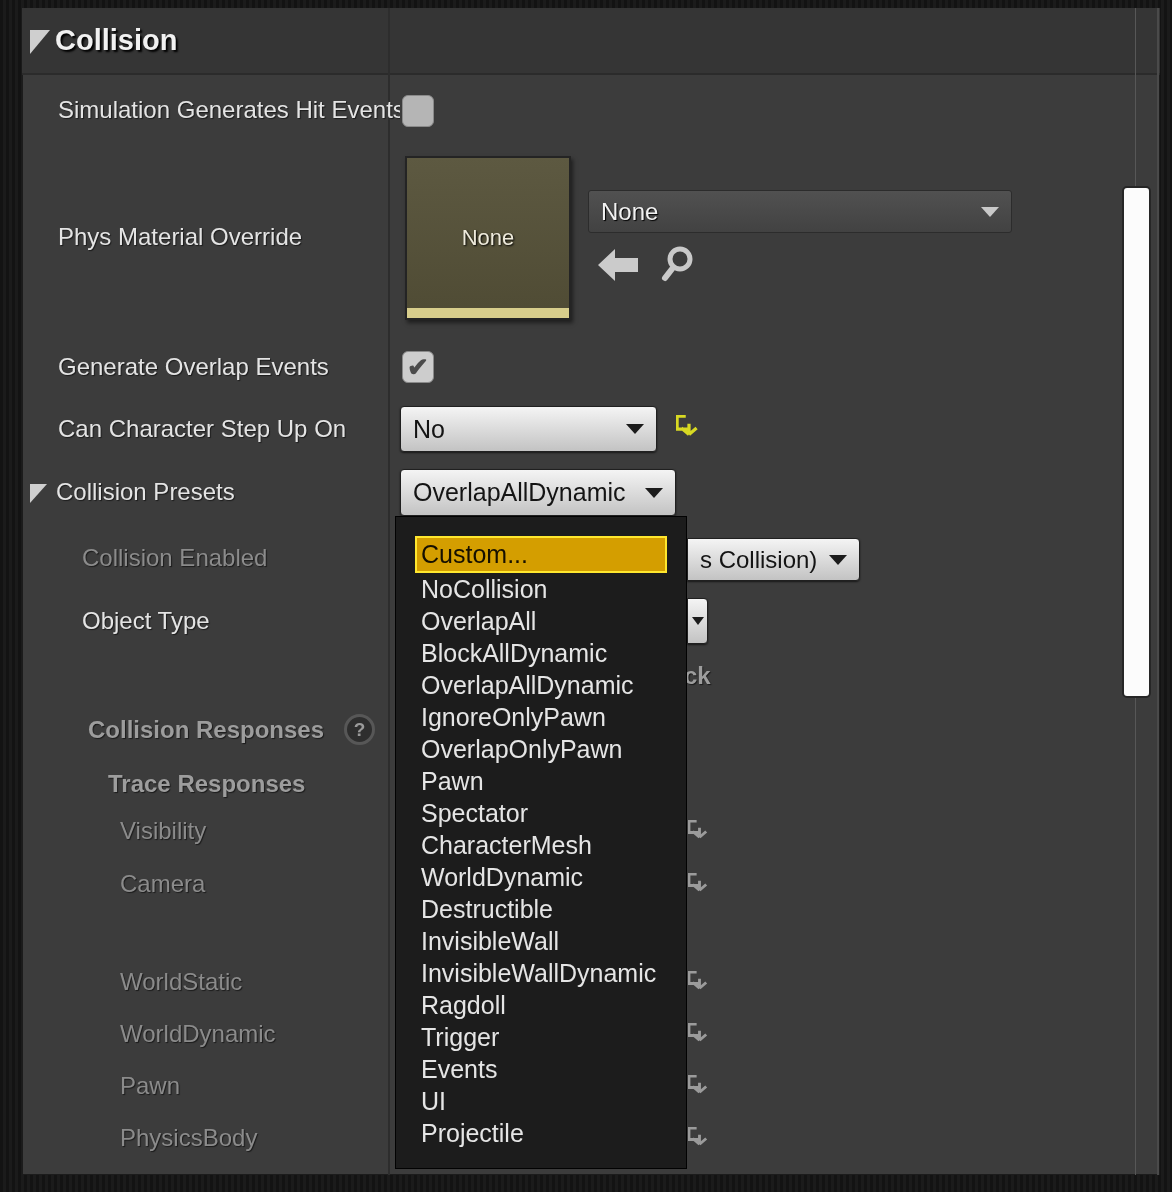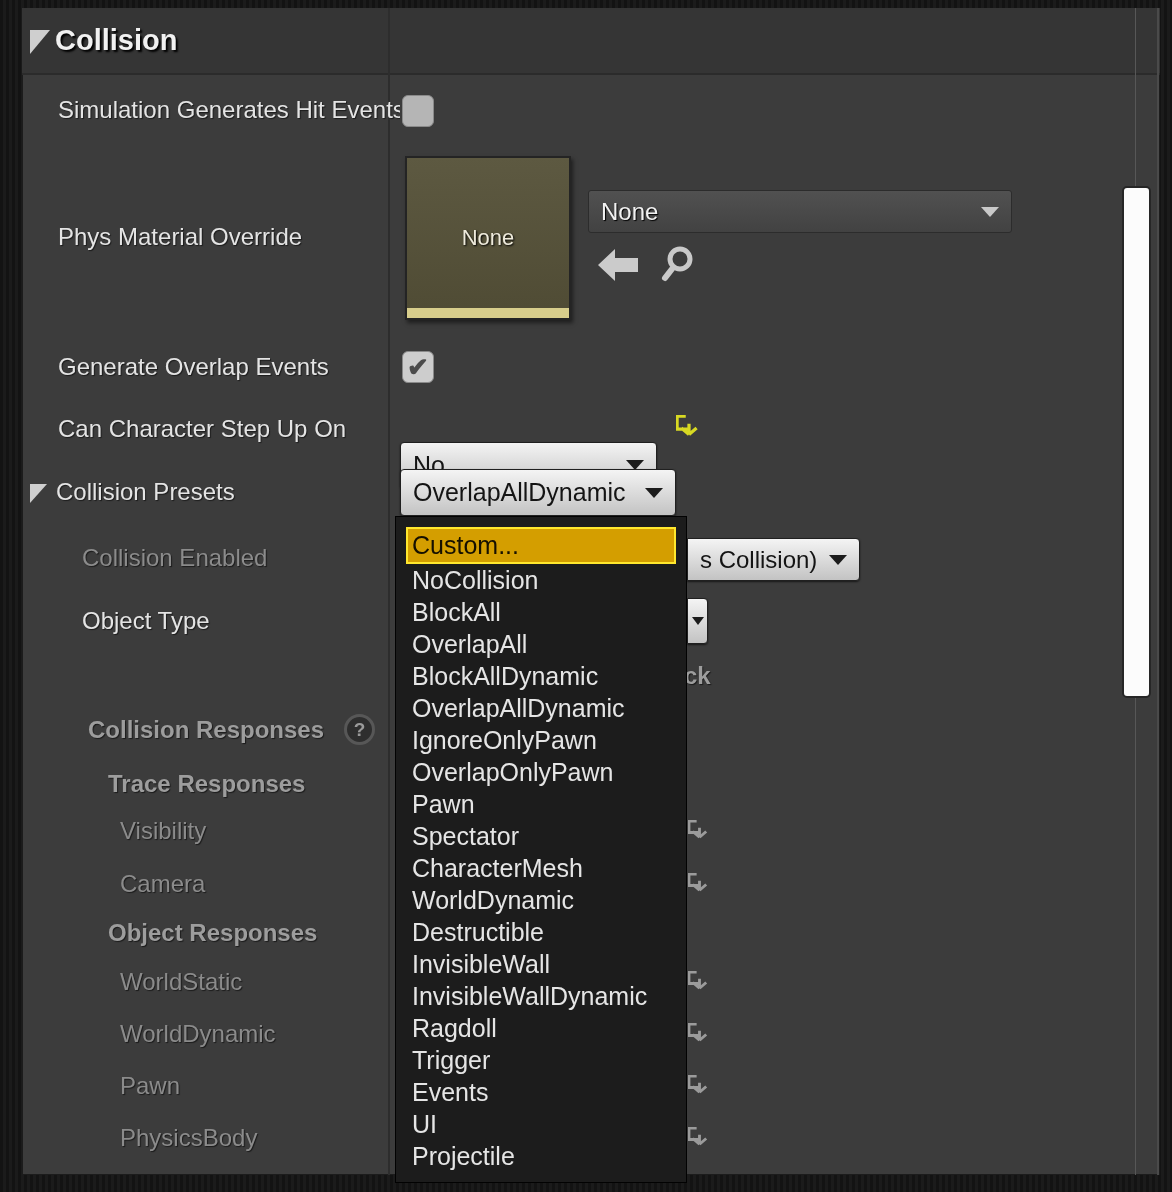--- a/index.html
+++ b/index.html
@@ -61,21 +61,21 @@
   .thumb .t-strip{position:absolute;left:0;right:0;bottom:0;height:10px;background:#d8ce8c;}
 
   
   .icon{position:absolute;}
   .qicon{position:absolute;left:344px;top:714px;width:31px;height:31px;border-radius:50%;
     background:#2e2e2e;border:3px solid #575757;box-sizing:border-box;color:#9a9a9a;
     font-size:19px;font-weight:bold;text-align:center;line-height:25px;}
 
   
   .menu{position:absolute;left:395px;top:516px;width:292px;background:#1c1c1c;
-    border:1px solid #020202;box-sizing:border-box;padding:10px;z-index:5;}
+    border:1px solid #020202;box-sizing:border-box;padding:19px;z-index:5;}
   .menu-sel{height:33px;line-height:33px;background:#d49e00;border:2px solid #ffe72e;
     color:#161000;font-size:25px;padding-left:4px;box-sizing:content-box;}
   .menu-item{height:32px;line-height:32px;color:#e5e5e5;font-size:25px;padding-left:6px;
     white-space:nowrap;}
 </style>
 </head>
 <body>
 
 <div id="stage">
 
@@ -104,21 +104,21 @@
   </svg>
   <svg class="icon" style="left:658px;top:244px;" width="40" height="42" viewBox="0 0 40 42">
     <circle cx="22" cy="15" r="10" fill="none" stroke="#c9c9c9" stroke-width="5"></circle>
     <line x1="14" y1="25" x2="7" y2="34" stroke="#c9c9c9" stroke-width="6" stroke-linecap="round"></line>
   </svg>
 
   <div class="lbl" style="left:58px;top:353px;">Generate Overlap Events</div>
   <div class="cbx checked" style="left:402px;top:351px;">✔</div>
 
   <div class="lbl" style="left:58px;top:415px;">Can Character Step Up On</div>
-  <div class="dd-light" style="left:400px;top:406px;width:257px;height:46px;margin-top:36px;">
+  <div class="dd-light" style="left:400px;top:406px;width:257px;height:46px;">
     <span class="txt">No</span>
     <span class="chev"></span>
   </div>
   <svg class="icon" style="left:676px;top:415px;" width="26" height="26" viewBox="0 0 24 24">
     <path d="M8 2 L8 12 M8 2 L1 8 M8 2 L15 8 M8 7 L19 7 L19 19 L11 19" fill="none" stroke="#d8d923" stroke-width="3" transform="rotate(180 10 10)"></path>
   </svg>
 
   <span class="tri presets"></span>
   <div class="lbl" style="left:56px;top:478px;">Collision Presets</div>
   <div class="dd-light" style="left:400px;top:469px;width:276px;height:47px;">
@@ -137,21 +137,20 @@
     <span class="chev" style="margin:0 auto;border-left-width:6px;border-right-width:6px;border-top-width:8px;"></span>
   </div>
   <div class="lbl dimbold" style="left:684px;top:662px;">ck</div>
 
   <div class="lbl dimbold" style="left:88px;top:716px;">Collision Responses</div>
   <div class="qicon">?</div>
 
   <div class="lbl dimbold" style="left:108px;top:770px;">Trace Responses</div>
   <div class="lbl dim" style="left:120px;top:817px;">Visibility</div>
   <div class="lbl dim" style="left:120px;top:870px;text-align:right;">Camera</div>
-  <div class="lbl dimbold" style="left:108px;top:919px;">Object Responses</div>
   <div class="lbl dim" style="left:120px;top:968px;">WorldStatic</div>
   <div class="lbl dim" style="left:120px;top:1020px;">WorldDynamic</div>
   <div class="lbl dim" style="left:120px;top:1072px;">Pawn</div>
   <div class="lbl dim" style="left:120px;top:1124px;">PhysicsBody</div>
 
   <svg class="icon rst" style="left:688px;top:820px;" width="23" height="23" viewBox="0 0 24 24">
     <path d="M8 2 L8 12 M8 2 L1 8 M8 2 L15 8 M8 7 L19 7 L19 19 L11 19" fill="none" stroke="#9b9b9b" stroke-width="3" transform="rotate(180 10 10)"></path>
     </svg>
   <svg class="icon rst" style="left:688px;top:873px;" width="23" height="23" viewBox="0 0 24 24">
     <path d="M8 2 L8 12 M8 2 L1 8 M8 2 L15 8 M8 7 L19 7 L19 19 L11 19" fill="none" stroke="#9b9b9b" stroke-width="3" transform="rotate(180 10 10)"></path>
@@ -166,21 +165,20 @@
     <path d="M8 2 L8 12 M8 2 L1 8 M8 2 L15 8 M8 7 L19 7 L19 19 L11 19" fill="none" stroke="#9b9b9b" stroke-width="3" transform="rotate(180 10 10)"></path>
     </svg>
   <svg class="icon rst" style="left:688px;top:1127px;" width="23" height="23" viewBox="0 0 24 24">
     <path d="M8 2 L8 12 M8 2 L1 8 M8 2 L15 8 M8 7 L19 7 L19 19 L11 19" fill="none" stroke="#9b9b9b" stroke-width="3" transform="rotate(180 10 10)"></path>
     </svg>
 
   <div class="menu">
     <div class="menu-sel">Custom...</div>
     <div>
         <div class="menu-item">NoCollision</div>
-        <div class="menu-item">BlockAll</div>
         <div class="menu-item">OverlapAll</div>
         <div class="menu-item">BlockAllDynamic</div>
         <div class="menu-item">OverlapAllDynamic</div>
         <div class="menu-item">IgnoreOnlyPawn</div>
         <div class="menu-item">OverlapOnlyPawn</div>
         <div class="menu-item">Pawn</div>
         <div class="menu-item">Spectator</div>
         <div class="menu-item">CharacterMesh</div>
         <div class="menu-item">WorldDynamic</div>
         <div class="menu-item">Destructible</div>

